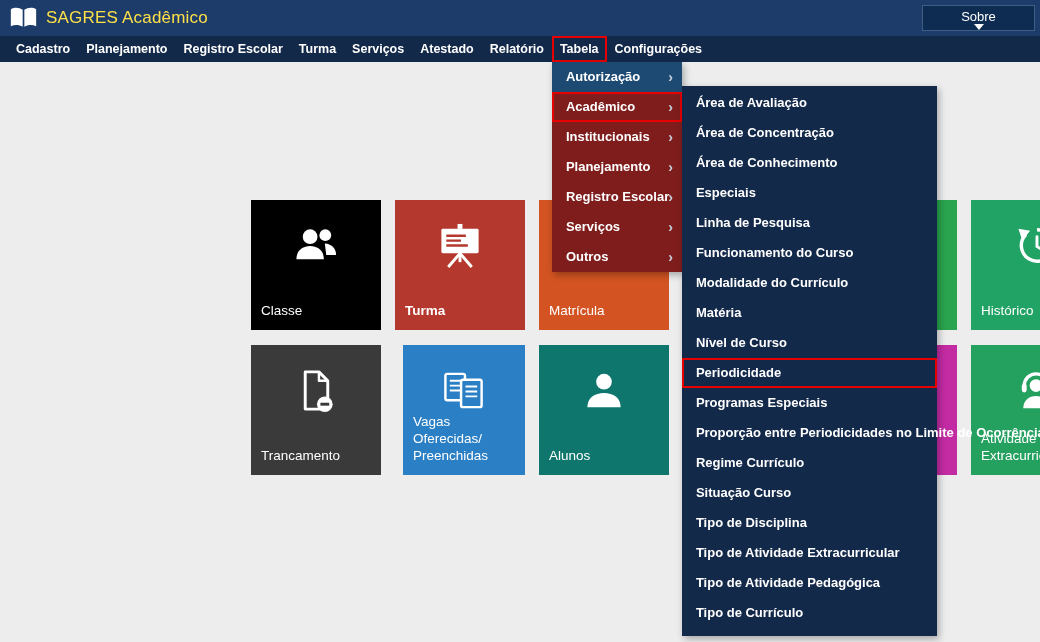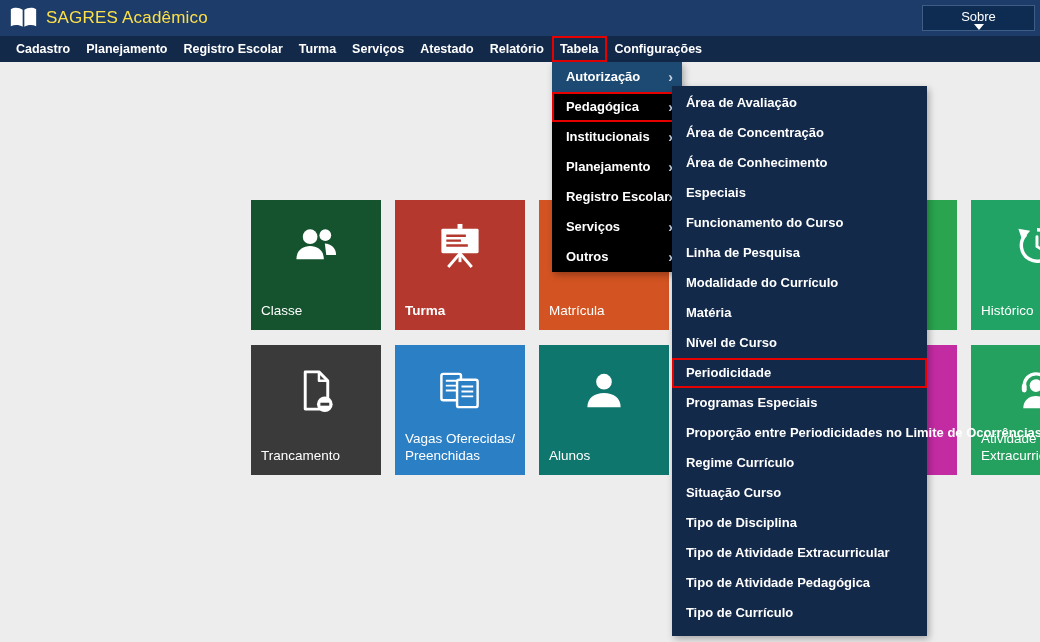--- a/index.html
+++ b/index.html
@@ -13,27 +13,27 @@
   .app-title { color: #fde047; font-size: 17px; letter-spacing: .2px; }
   .about-select { margin-left: auto; width: 113px; height: 26px; background: #0e2c52; border: 1px solid #3f5e86; color: #fff; font-size: 13px; display: flex; align-items: center; justify-content: flex-end; padding: 0 11px; cursor: pointer; flex-direction: column; }
   .caret { width: 0; height: 0; border-left: 5px solid transparent; border-right: 5px solid transparent; border-top: 6px solid #fff; }
 
   
   .menubar { height: 26px; background: #13294a; display: flex; align-items: stretch; padding-left: 8px; position: relative; z-index: 40; font-weight: bold; }
   .mitem { color: #fff; font-size: 12.5px; padding: 0 8px; display: flex; align-items: center; position: relative; cursor: pointer; white-space: nowrap; }
   .annotated { outline: 2px solid #e60000; outline-offset: -2px; }
 
   
-  .dropdown { position: absolute; top: 26px; left: 0; width: 130px; background: #000000; z-index: 60; box-shadow: 2px 3px 7px rgba(0,0,0,.3); }
+  .dropdown { position: absolute; top: 26px; left: 0; width: 130px; background: #7f1d1d; z-index: 60; box-shadow: 2px 3px 7px rgba(0,0,0,.3); }
   .ditem { height: 30px; line-height: 30px; padding: 0 14px; color: #fff; font-size: 13px; position: relative; cursor: pointer; white-space: nowrap; }
   .ditem::after { content: "\203A"; position: absolute; right: 9px; top: 0; font-size: 14px; color: #c6d2e0; }
   .ditem.hovered { background: #1d4a73; }
 
   
-  .submenu { position: absolute; left: 120px; top: 24px; width: 255px; background: #13294a; box-shadow: 2px 3px 7px rgba(0,0,0,.3); padding: 2px 0 8px 0; z-index: 59; }
+  .submenu { position: absolute; left: 130px; top: 24px; width: 255px; background: #13294a; box-shadow: 2px 3px 7px rgba(0,0,0,.3); padding: 2px 0 8px 0; z-index: 59; }
   .sitem { min-height: 30px; display: flex; align-items: center; padding: 4px 14px; color: #fff; font-size: 13px; line-height: 1.3; cursor: pointer; }
 
   
   .tiles { position: absolute; left: 251px; top: 200px; display: grid; grid-template-columns: repeat(6, 130px); grid-auto-rows: 130px; column-gap: 14px; row-gap: 15px; z-index: 1; }
   .tile { position: relative; color: #fff; cursor: pointer; }
   .tile.spacer { cursor: default; }
   .tlabel { position: absolute; left: 10px; right: 5px; bottom: 10px; font-size: 13.5px; line-height: 1.25; }
   .tlabel.offset { left: 70px; }
   .ticon { position: absolute; top: 22px; left: 50%; transform: translateX(-50%); width: 47px; height: 47px; }
   .ticon.shift-right { left: 56%; }
@@ -63,34 +63,34 @@
   <div class="mitem">Turma</div>
   <div class="mitem">Serviços</div>
   <div class="mitem">Atestado</div>
   <div class="mitem">Relatório</div>
 
   <div class="mitem annotated">
     <span>Tabela</span>
 
     <div class="dropdown">
       <div class="ditem hovered">Autorização</div>
-      <div class="ditem annotated">Pedagógica</div>
+      <div class="ditem annotated">Acadêmico</div>
       <div class="ditem">Institucionais</div>
       <div class="ditem">Planejamento</div>
       <div class="ditem">Registro Escolar</div>
       <div class="ditem">Serviços</div>
       <div class="ditem">Outros</div>
 
       <div class="submenu">
         <div class="sitem">Área de Avaliação</div>
         <div class="sitem">Área de Concentração</div>
         <div class="sitem">Área de Conhecimento</div>
         <div class="sitem">Especiais</div>
+        <div class="sitem">Linha de Pesquisa</div>
         <div class="sitem">Funcionamento do Curso</div>
-        <div class="sitem">Linha de Pesquisa</div>
         <div class="sitem">Modalidade do Currículo</div>
         <div class="sitem">Matéria</div>
         <div class="sitem">Nível de Curso</div>
         <div class="sitem annotated">Periodicidade</div>
         <div class="sitem">Programas Especiais</div>
         <div class="sitem">Proporção entre Periodicidades no Limite de Ocorrências</div>
         <div class="sitem">Regime Currículo</div>
         <div class="sitem">Situação Curso</div>
         <div class="sitem">Tipo de Disciplina</div>
         <div class="sitem">Tipo de Atividade Extracurricular</div>
@@ -98,21 +98,21 @@
         <div class="sitem">Tipo de Currículo</div>
       </div>
     </div>
   </div>
 
   <div class="mitem">Configurações</div>
 </nav>
 
 <div class="tiles">
 
-  <div class="tile" style="background-color: #14532d;">
+  <div class="tile" style="background-color: #000000;">
     <span class="ticon">
       <svg viewBox="0 0 48 48" fill="#fff">
         <circle cx="18" cy="15" r="7.5"></circle>
         <path d="M4 38 c0-8.8 6.3-13.4 14-13.4 s14 4.6 14 13.4 Z"></path>
         <circle cx="33.5" cy="13.5" r="6"></circle>
         <path d="M33 22 c6.5 .4 11.5 4.6 11.5 11.8 H34.5 Z"></path>
       </svg>
     </span>
     <span class="tlabel">Classe</span>
   </div>
@@ -162,21 +162,21 @@
       <svg viewBox="0 0 48 48">
         <path d="M13 5 h14 l9 9 v29 H13 Z" fill="none" stroke="#fff" stroke-width="3" stroke-linejoin="round"></path>
         <path d="M27 5 v9 h9" fill="none" stroke="#fff" stroke-width="2.5" stroke-linejoin="round"></path>
         <circle cx="33" cy="38" r="8" fill="#fff"></circle>
         <rect x="28.5" y="36.5" width="9" height="3" fill="#3a3a3a"></rect>
       </svg>
     </span>
     <span class="tlabel">Trancamento</span>
   </div>
 
-  <div class="tile" style="background-color: rgb(43, 127, 196);">
+  <div class="tile" style="background-color: rgb(43, 127, 196); margin-left: 8px;">
     <span class="ticon">
       <svg viewBox="0 0 48 48">
         <rect x="5" y="7" width="20" height="27" rx="2" fill="none" stroke="#fff" stroke-width="2.5"></rect>
         <path d="M9.5 14 h11 M9.5 19 h11 M9.5 24 h11" stroke="#fff" stroke-width="2" fill="none"></path>
         <rect x="21" y="13" width="21" height="28" rx="2" fill="#2b7fc4" stroke="#fff" stroke-width="2.5"></rect>
         <path d="M25.5 20 h12 M25.5 25 h12 M25.5 30 h12" stroke="#fff" stroke-width="2" fill="none"></path>
       </svg>
     </span>
     <span class="tlabel">Vagas Oferecidas/ Preenchidas</span>
   </div>

